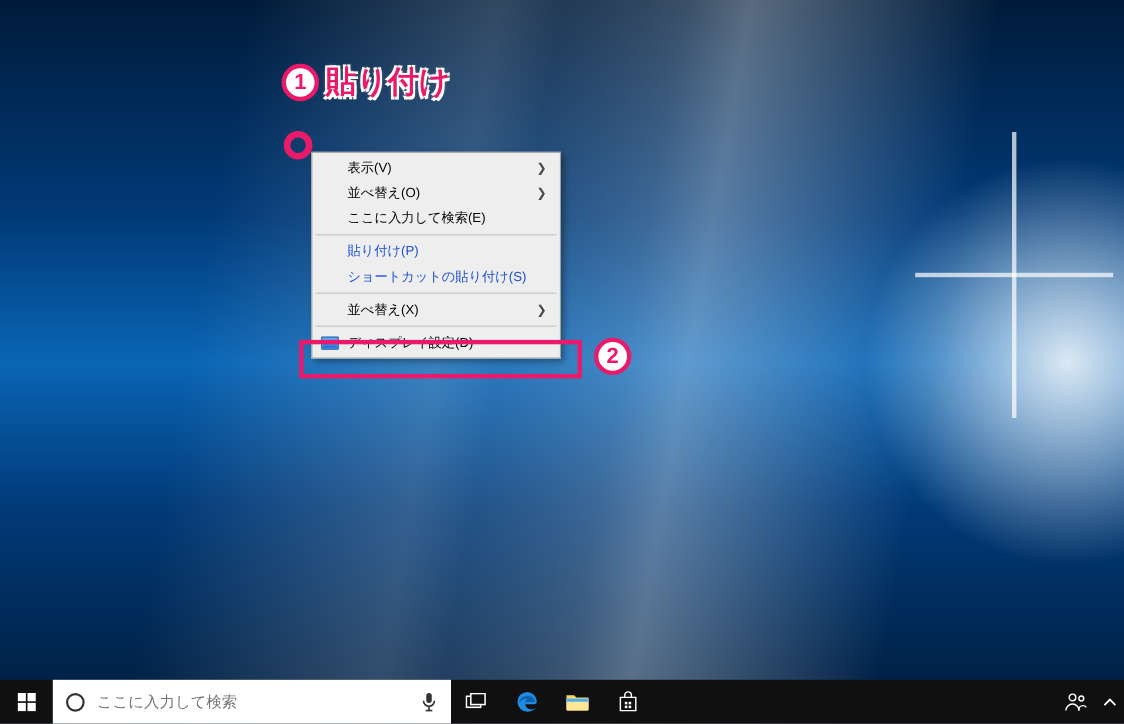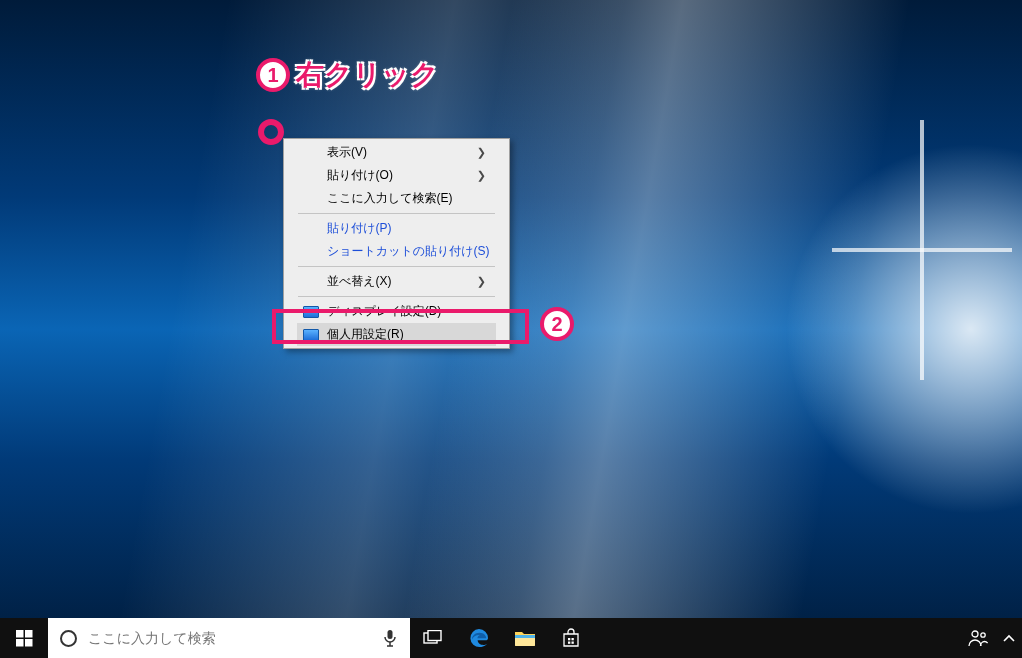--- a/index.html
+++ b/index.html
@@ -42,21 +42,21 @@
   }
   .anno-rect {
     position:absolute; border:4px solid #ea1a6b; background:transparent; pointer-events:none;
   }
 
   
   .ctxmenu {
     position:absolute; background:#eeeeee; border:1px solid #a0a0a0;
     box-shadow:3px 3px 6px rgba(0,0,0,.35);
     font-size:12px; color:#000; width:227px;
-    padding:2px 13px;
+    padding:2px 2px;
   }
   .ctxitem {
     display:flex; align-items:center; height:23px; padding:0 10px 0 30px;
     position:relative; cursor:default;
   }
   .ctxitem.hover { background:#d8d8d8; }
   .ctxitem.disabled { color:#1d4ed8; }
   .ctxitem .label { flex:1; white-space:nowrap; }
   .ctxitem .arrow { font-size:11px; color:#4a4a4a; }
   .ctxsep { height:1px; background:#c4c4c4; margin:3px 1px; }
@@ -106,33 +106,33 @@
   svg { display:block; }
 </style>
 </head>
 <body>
 
 <div class="desktop">
   <div class="win-pane"></div>
 
   <div class="anno-label" style="left:256px; top:56px;">
     <span class="anno-num">1</span>
-    <span>右クリック</span>
+    <span>貼り付け</span>
   </div>
 
   <div class="anno-circle" style="left:258px; top:119px;"></div>
 
   <div class="ctxmenu" style="left:283px; top:138px;">
 
     <div class="ctxitem">
       <span class="label">表示(V)</span>
       <span class="arrow">❯</span>
     </div>
     <div class="ctxitem">
-      <span class="label">貼り付け(O)</span>
+      <span class="label">並べ替え(O)</span>
       <span class="arrow">❯</span>
     </div>
     <div class="ctxitem">
       <span class="label">ここに入力して検索(E)</span>
     </div>
 
     <div class="ctxsep"></div>
 
     <div class="ctxitem disabled">
       <span class="label">貼り付け(P)</span>
@@ -146,24 +146,20 @@
     <div class="ctxitem">
       <span class="label">並べ替え(X)</span>
       <span class="arrow">❯</span>
     </div>
 
     <div class="ctxsep"></div>
 
     <div class="ctxitem">
       <span class="ctxicon"></span>
       <span class="label">ディスプレイ設定(D)</span>
-    </div>
-    <div class="ctxitem hover">
-      <span class="ctxicon"></span>
-      <span class="label">個人用設定(R)</span>
     </div>
   </div>
 
   <div class="anno-rect" style="left:272px; top:309px; width:257px; height:35px;"></div>
 
   <div class="anno-label" style="left:540px; top:307px;">
     <span class="anno-num">2</span>
   </div>
 
   <div class="taskbar">

